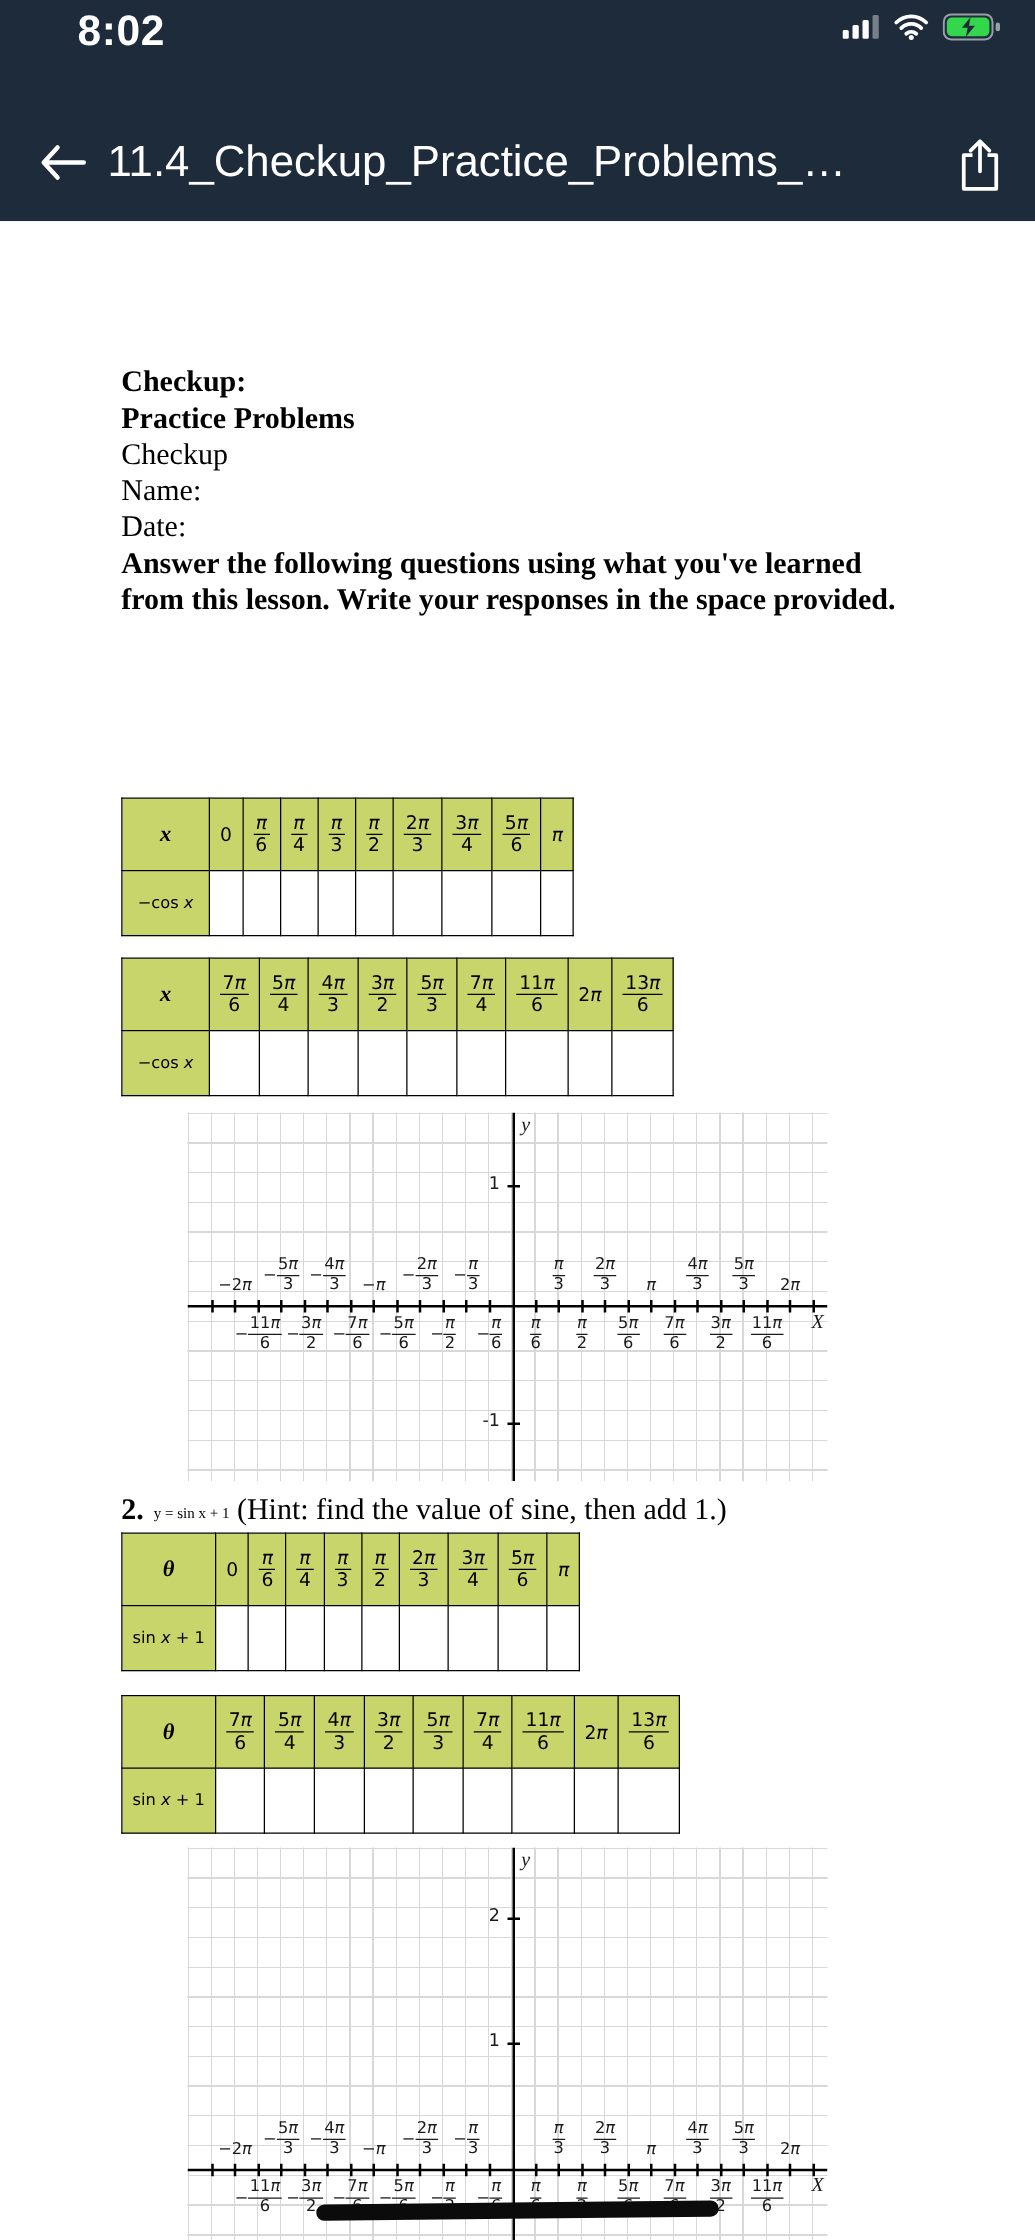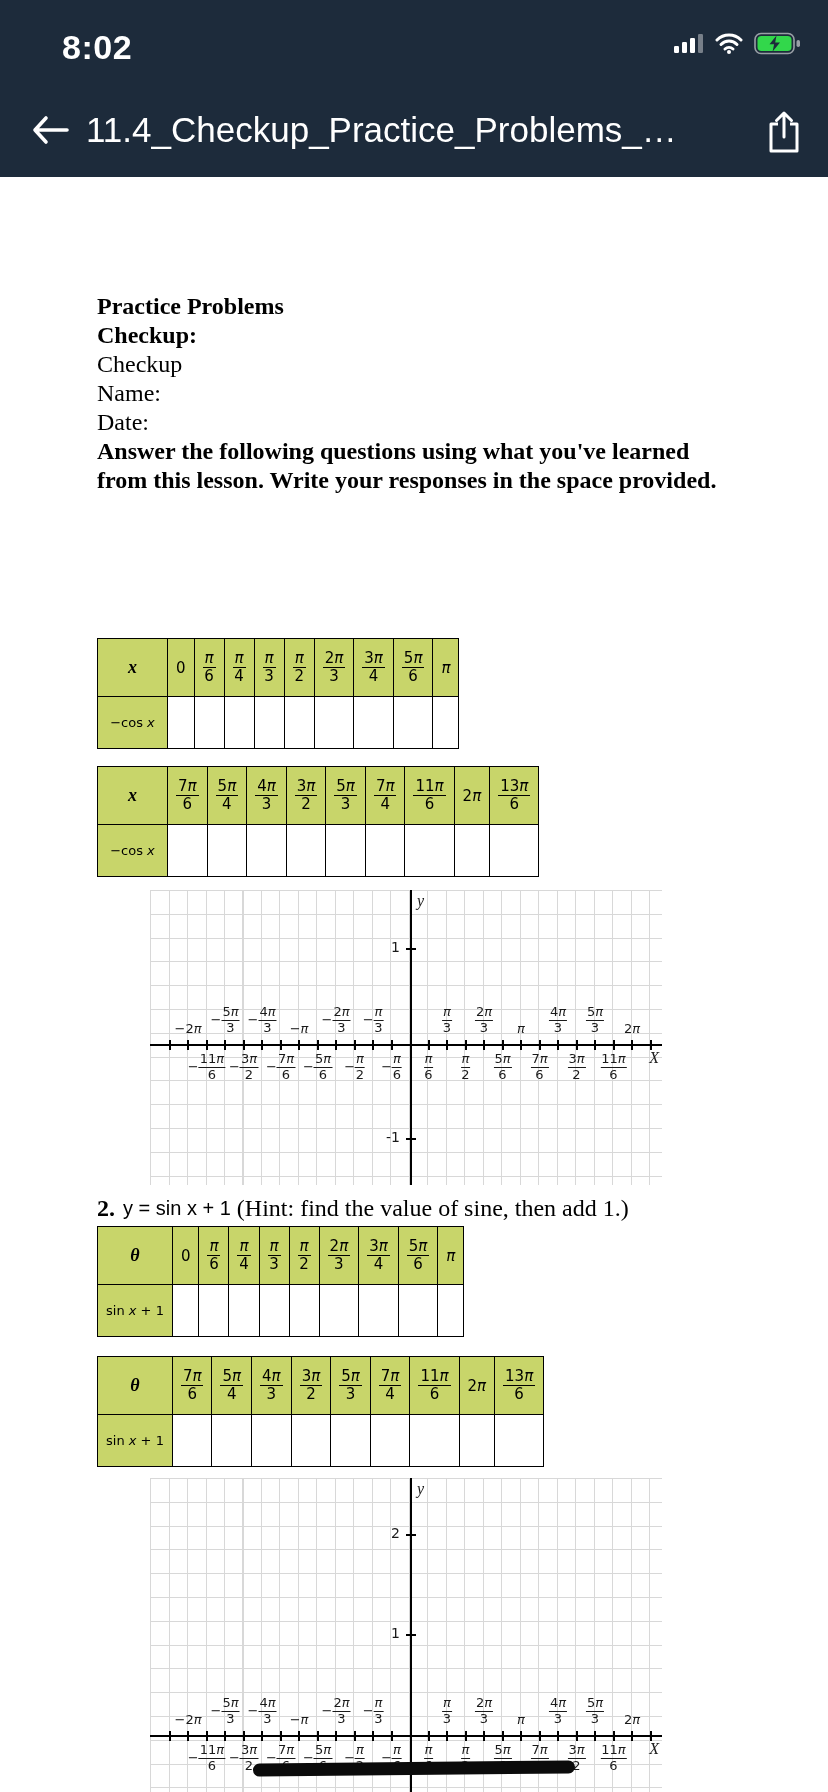--- a/index.html
+++ b/index.html
@@ -1,21 +1,21 @@
 <!DOCTYPE html>
 <html style="--header_bg: #1d2b3b; --table_green: #c8d56a; --battery: #32d74b; --grid: #d8d8d8;"><head>
 <meta charset="utf-8">
 <style>
   *{margin:0;padding:0;box-sizing:border-box}
   html,body{width:828px;height:1792px}
   body{position:relative;background:#fff;font-family:"Liberation Serif",serif;color:#000;overflow:hidden}
 
   
   .app-header{position:absolute;top:0;left:0;width:828px;height:177px;background:var(--header_bg,#1d2b3b)}
-  .status-row{position:absolute;top:22px;left:0;right:0;height:50px}
+  .status-row{position:absolute;top:0;left:0;right:0;height:50px}
   .time{position:absolute;left:62px;top:6px;color:#fff;font:700 34px "Liberation Sans",sans-serif;letter-spacing:.5px}
   .status-icons{position:absolute;right:26px;top:10px;display:flex;align-items:center;gap:11px}
   .nav-row{position:absolute;top:88px;left:0;right:0;height:84px;display:flex;align-items:center}
   .back-btn{margin-left:28px;width:44px;height:40px;display:flex;align-items:center;justify-content:center;cursor:pointer}
   .nav-title{color:#fff;font:400 35px "Liberation Sans",sans-serif;margin-left:14px;white-space:nowrap;overflow:hidden;max-width:610px}
   .share-btn{position:absolute;right:22px;top:20px;width:44px;height:48px;display:flex;align-items:center;justify-content:center;cursor:pointer}
 
   
   .doc-area{position:absolute;top:177px;left:0;width:828px;height:1615px;background:#fff}
   .doc-text{position:absolute;left:97px;top:115px;width:690px;font-size:24px;line-height:29px}
@@ -107,22 +107,22 @@
         <path d="M12 14 H5 V41 H31 V14 H24" stroke="#fff" stroke-width="3" fill="none" stroke-linejoin="round"></path>
         <path d="M18 27 V4 M10.5 10.5 L18 3 L25.5 10.5" stroke="#fff" stroke-width="3" fill="none" stroke-linecap="round" stroke-linejoin="round"></path>
       </svg>
     </div>
   </div>
 </div>
 
 <div class="doc-area">
 
   <div class="doc-text">
+    <div class="bold">Checkup:</div>
     <div class="bold">Practice Problems</div>
-    <div class="bold">Checkup:</div>
     <div>Checkup</div>
     <div>Name:</div>
     <div>Date:</div>
     <div class="bold pre">Answer the following questions using what you've learned
 from this lesson. Write your responses in the space provided.</div>
   </div>
 
   <div class="vtable" id="t1a">
       <table class="vt">
         <tbody>
@@ -239,21 +239,21 @@
       <div class="glab xlab" style="left:241.5px;top:162px">−<span class="frac"><span class="fnum"><i>π</i></span><span class="fden">6</span></span></div>
       <div class="glab xlab" style="left:278.5px;top:162px"><span class="frac"><span class="fnum"><i>π</i></span><span class="fden">6</span></span></div>
       <div class="glab xlab" style="left:315.5px;top:162px"><span class="frac"><span class="fnum"><i>π</i></span><span class="fden">2</span></span></div>
       <div class="glab xlab" style="left:352.5px;top:162px"><span class="frac"><span class="fnum">5<i>π</i></span><span class="fden">6</span></span></div>
       <div class="glab xlab" style="left:389.5px;top:162px"><span class="frac"><span class="fnum">7<i>π</i></span><span class="fden">6</span></span></div>
       <div class="glab xlab" style="left:426.5px;top:162px"><span class="frac"><span class="fnum">3<i>π</i></span><span class="fden">2</span></span></div>
       <div class="glab xlab" style="left:463.5px;top:162px"><span class="frac"><span class="fnum">11<i>π</i></span><span class="fden">6</span></span></div>
     </div>
 
   <div class="p2-line">
-    <span class="prob-num">2.</span><span class="eq" style="font-family:Liberation Sans, sans-serif;font-size:20px;vertical-align:1px;margin:0 6px 0 8px">y = sin x + 1</span><span>(Hint: find the value of sine, then add 1.)</span>
+    <span class="prob-num">2.</span><span class="eq" style="font-family:Liberation Serif, serif;font-size:12px;vertical-align:1px;margin:0 6px 0 8px">y = sin x + 1</span><span>(Hint: find the value of sine, then add 1.)</span>
   </div>
 
   <div class="vtable" id="t2a">
       <table class="vt">
         <tbody>
           <tr>
             <th class="lab"><i>θ</i></th>
             <th>0</th>
             <th><span class="frac"><span class="fnum"><i>π</i></span><span class="fden">6</span></span></th>
             <th><span class="frac"><span class="fnum"><i>π</i></span><span class="fden">4</span></span></th>

